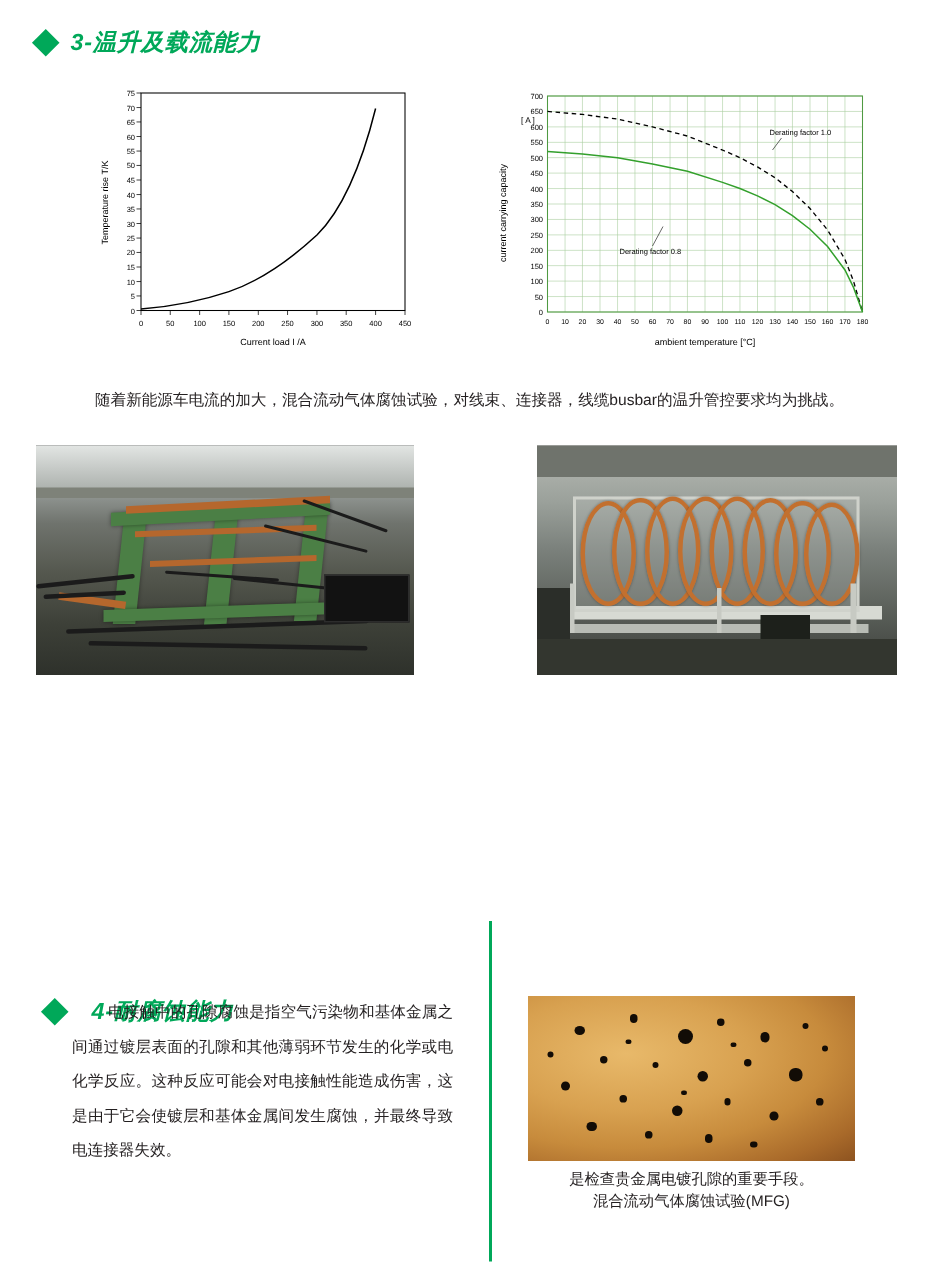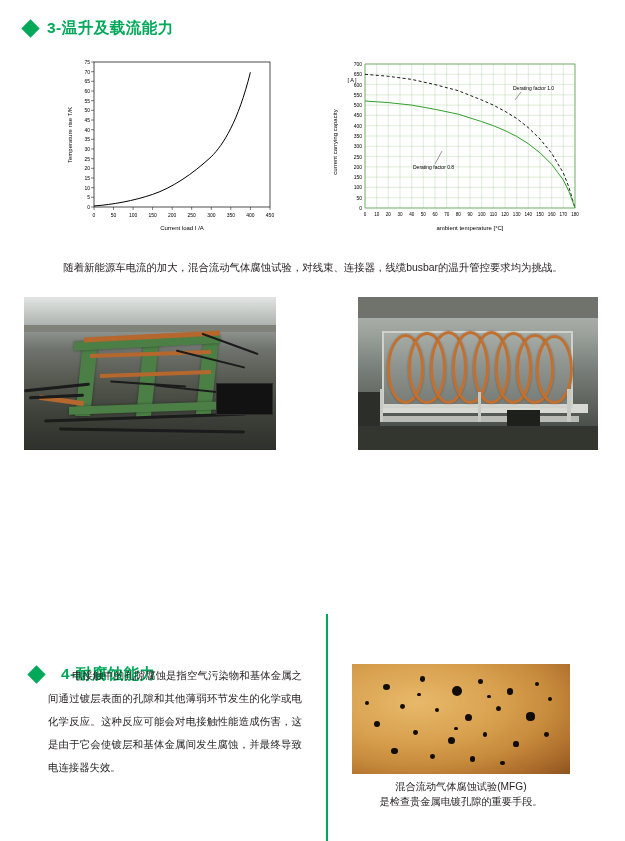--- a/index.html
+++ b/index.html
@@ -34,20 +34,21 @@
     background: #00a859;
     transform: rotate(45deg);
     flex: none;
   }
   .section-title {
     font-size: 15.5px;
     font-weight: bold;
     color: #00a859;
     letter-spacing: 0.5px;
     white-space: nowrap;
+    font-style: italic;
   }
 
   
   .chart-box {
     position: absolute;
     background: #ffffff;
   }
   .chart-svg { display: block; }
 
   
@@ -420,17 +421,17 @@
       <div class="spot" style="left:68%; top:88%; width:2%; height:4%;"></div>
       <div class="spot" style="left:30%; top:26%; width:1.6%; height:3.2%;"></div>
       <div class="spot" style="left:62%; top:28%; width:1.6%; height:3.2%;"></div>
       <div class="spot" style="left:90%; top:30%; width:1.8%; height:3.6%;"></div>
       <div class="spot" style="left:6%; top:34%; width:1.8%; height:3.6%;"></div>
       <div class="spot" style="left:47%; top:57%; width:1.6%; height:3.2%;"></div>
     </div>
   </div>
 
   <div class="caption" style="left:352px; top:779px; width:218px;">
+    <div>是检查贵金属电镀孔隙的重要手段。</div>
     <div>混合流动气体腐蚀试验(MFG)</div>
-    <div>是检查贵金属电镀孔隙的重要手段。</div>
   </div>
 
 </div>
 
 </body></html>

